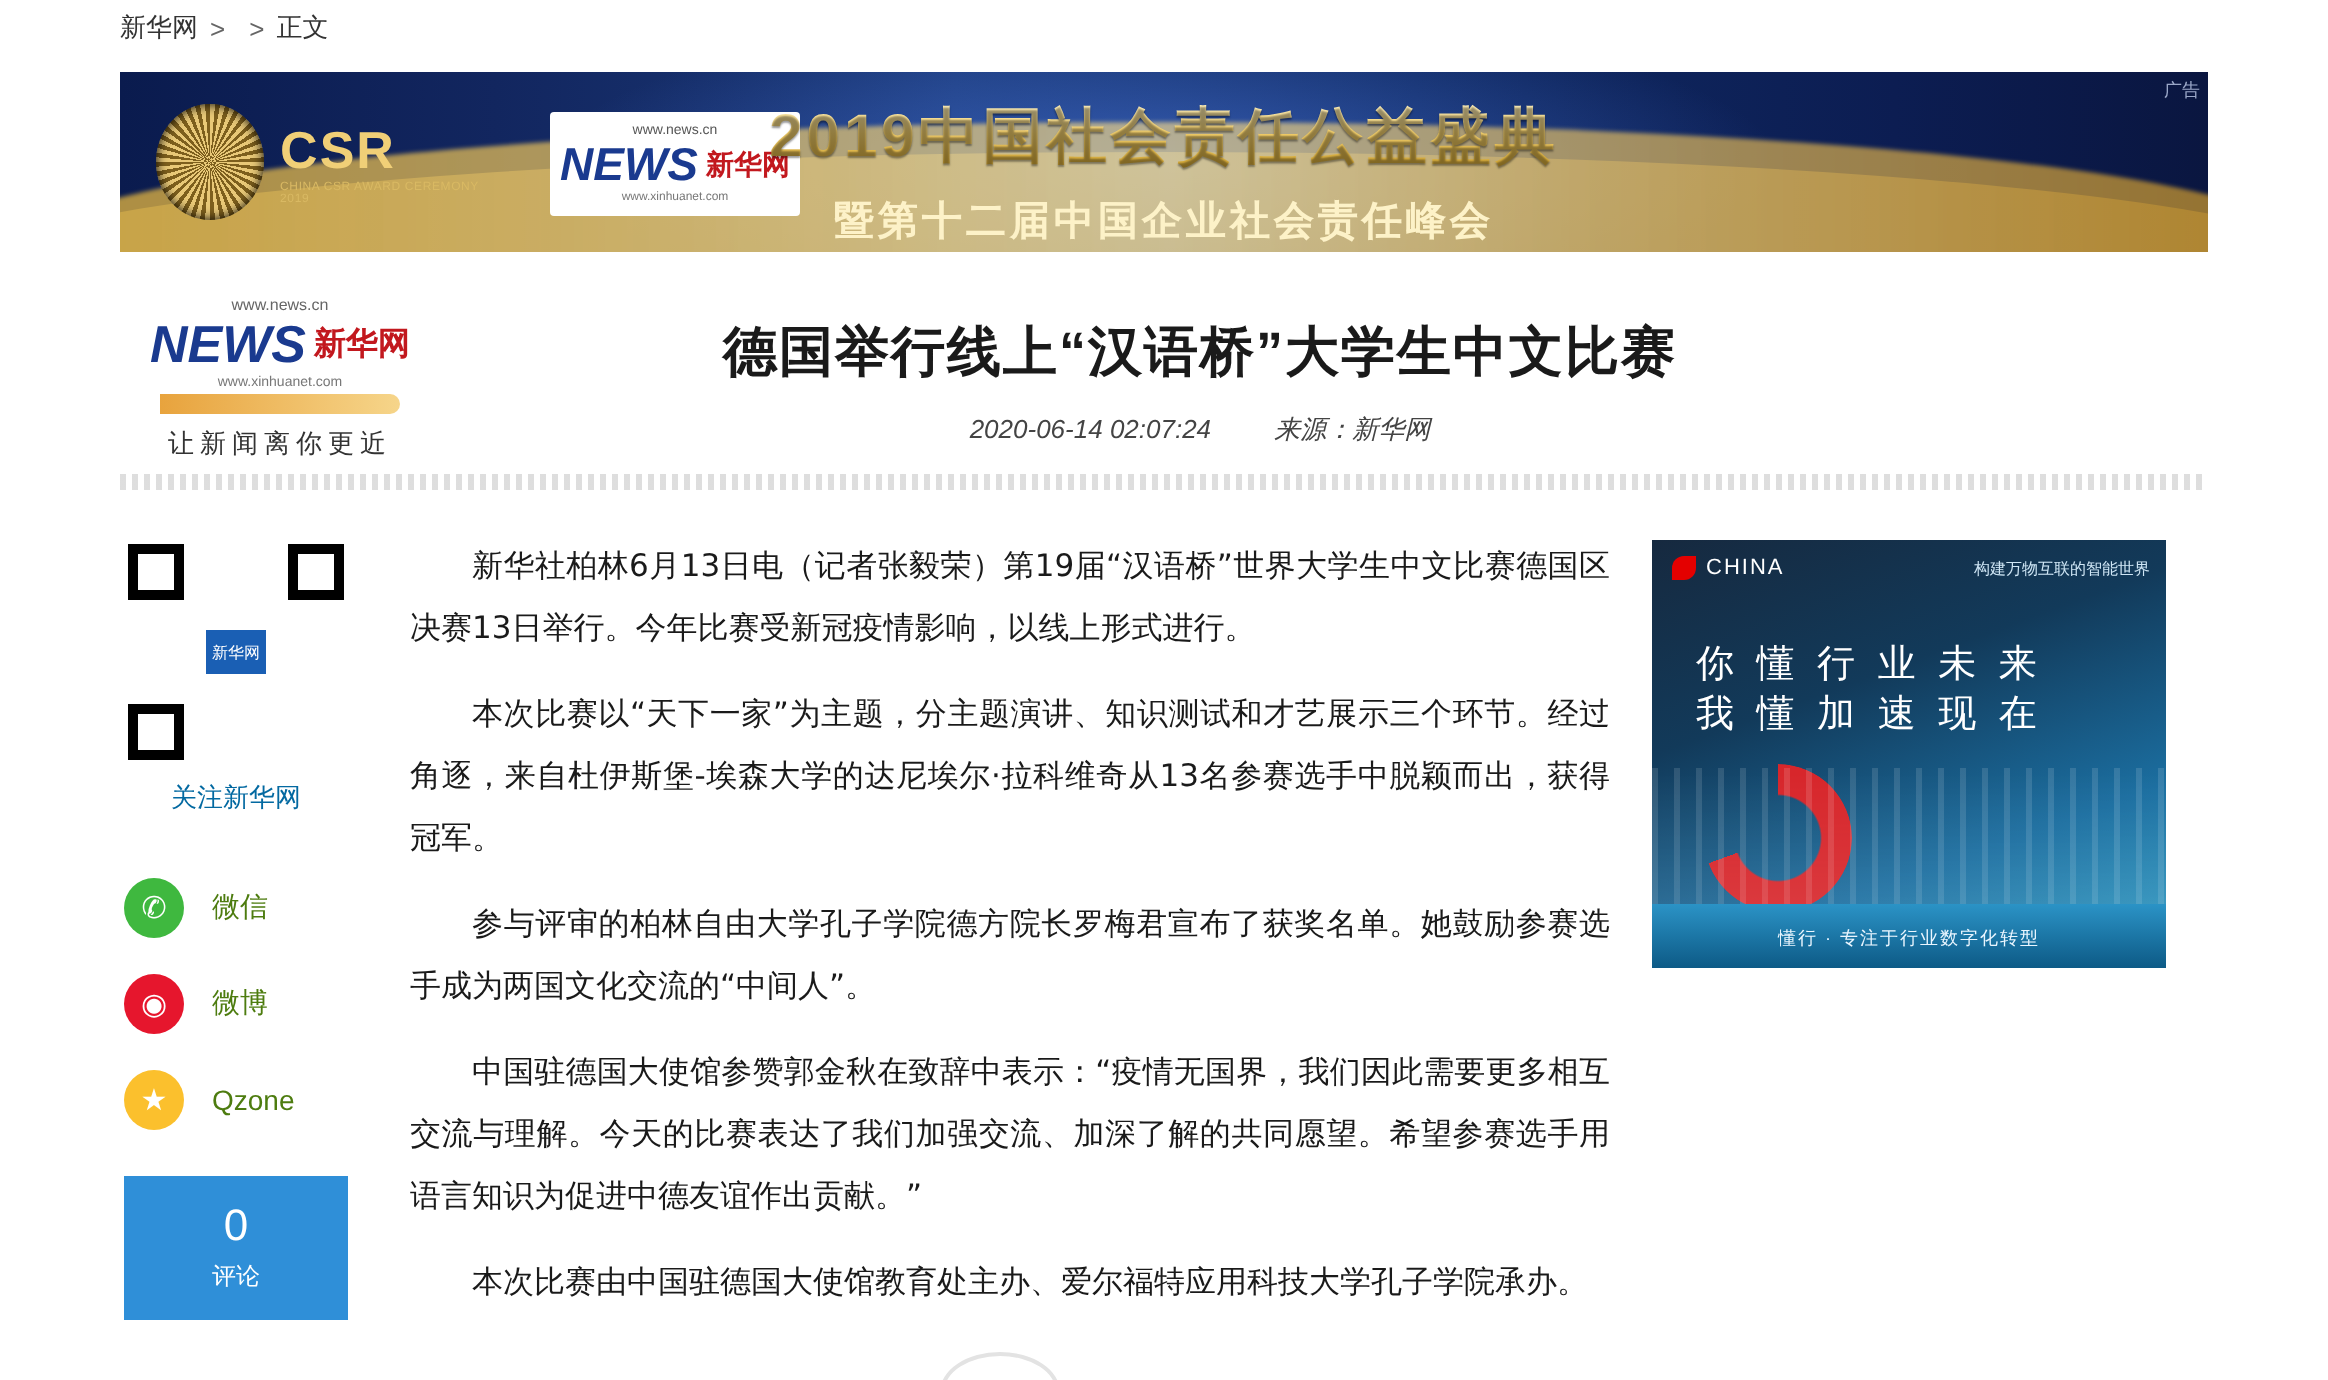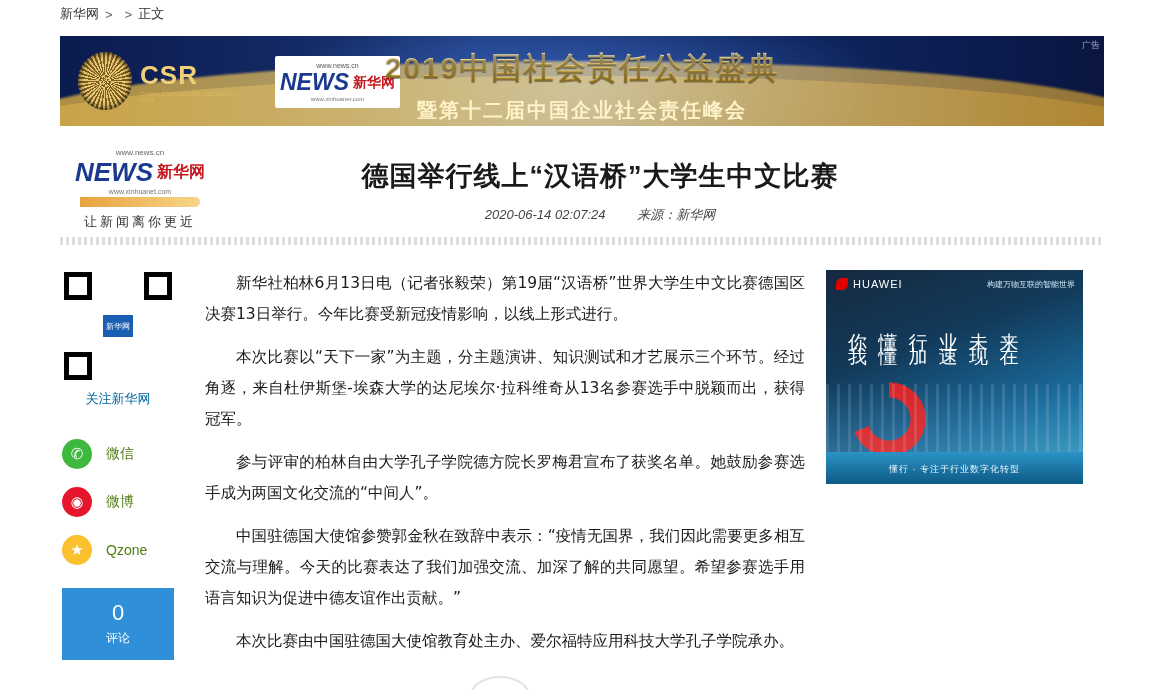--- a/index.html
+++ b/index.html
@@ -167,21 +167,21 @@
   .body-col p { margin: 0 0 12px 0; text-indent: 2em; text-align: justify; }
 
   
   .ad1 {
     position:absolute; left: 826px; top: 270px; width: 257px; height: 214px;
     overflow:hidden; background: linear-gradient(160deg,#16293f 0%, #123a5a 35%, #1b6ea0 70%, #2f9fc7 100%);
   }
   .ad1 .hw { position:absolute; left:10px; top:8px; color:#fff; font-size:11px; letter-spacing:1px; display:flex; align-items:center; gap:5px;}
   .ad1 .hw .petal { width:12px; height:12px; background:#e40000; border-radius:50% 0 50% 0; display:inline-block;}
   .ad1 .slogan-r { position:absolute; right:8px; top:9px; color:#cfe6f5; font-size:8px; }
-  .ad1 .l1 { position:absolute; left:22px; top:60px; color:#fff; font-size:19px; letter-spacing:3px; }
+  .ad1 .l1 { position:absolute; left:22px; top:49px; color:#fff; font-size:19px; letter-spacing:3px; }
   .ad1 .l2 { position:absolute; left:22px; top:74px; color:#fff; font-size:19px; letter-spacing:3px; }
   .ad1 .arrow-logo {
     position:absolute; left:26px; top:112px; width: 74px; height: 74px; border-radius:50%;
     background: conic-gradient(#d7262b 0deg 250deg, rgba(255,255,255,0) 250deg 360deg);
     -webkit-mask: radial-gradient(circle, transparent 0 21px, #000 22px);
     mask: radial-gradient(circle, transparent 0 21px, #000 22px);
   }
   .ad1 .city {
     position:absolute; left:0; bottom:30px; width:257px; height:70px;
     background:
@@ -312,21 +312,21 @@
     <p>新华社柏林6月13日电（记者张毅荣）第19届“汉语桥”世界大学生中文比赛德国区决赛13日举行。今年比赛受新冠疫情影响，以线上形式进行。</p>
     <p>本次比赛以“天下一家”为主题，分主题演讲、知识测试和才艺展示三个环节。经过角逐，来自杜伊斯堡-埃森大学的达尼埃尔·拉科维奇从13名参赛选手中脱颖而出，获得冠军。</p>
     <p>参与评审的柏林自由大学孔子学院德方院长罗梅君宣布了获奖名单。她鼓励参赛选手成为两国文化交流的“中间人”。</p>
     <p>中国驻德国大使馆参赞郭金秋在致辞中表示：“疫情无国界，我们因此需要更多相互交流与理解。今天的比赛表达了我们加强交流、加深了解的共同愿望。希望参赛选手用语言知识为促进中德友谊作出贡献。”</p>
     <p>本次比赛由中国驻德国大使馆教育处主办、爱尔福特应用科技大学孔子学院承办。</p>
   </div>
 
   <div class="ad1">
     <div class="hw">
       <span class="petal"></span>
-      <span>HUAWEI</span>
+      <span>CHINA</span>
     </div>
     <div class="slogan-r">构建万物互联的智能世界</div>
     <div class="l1">你 懂 行 业 未 来</div>
     <div class="l2">我 懂 加 速 现 在</div>
     <div class="arrow-logo"></div>
     <div class="city"></div>
     <div class="water"></div>
     <div class="foot">懂行 · 专注于行业数字化转型</div>
   </div>
 

